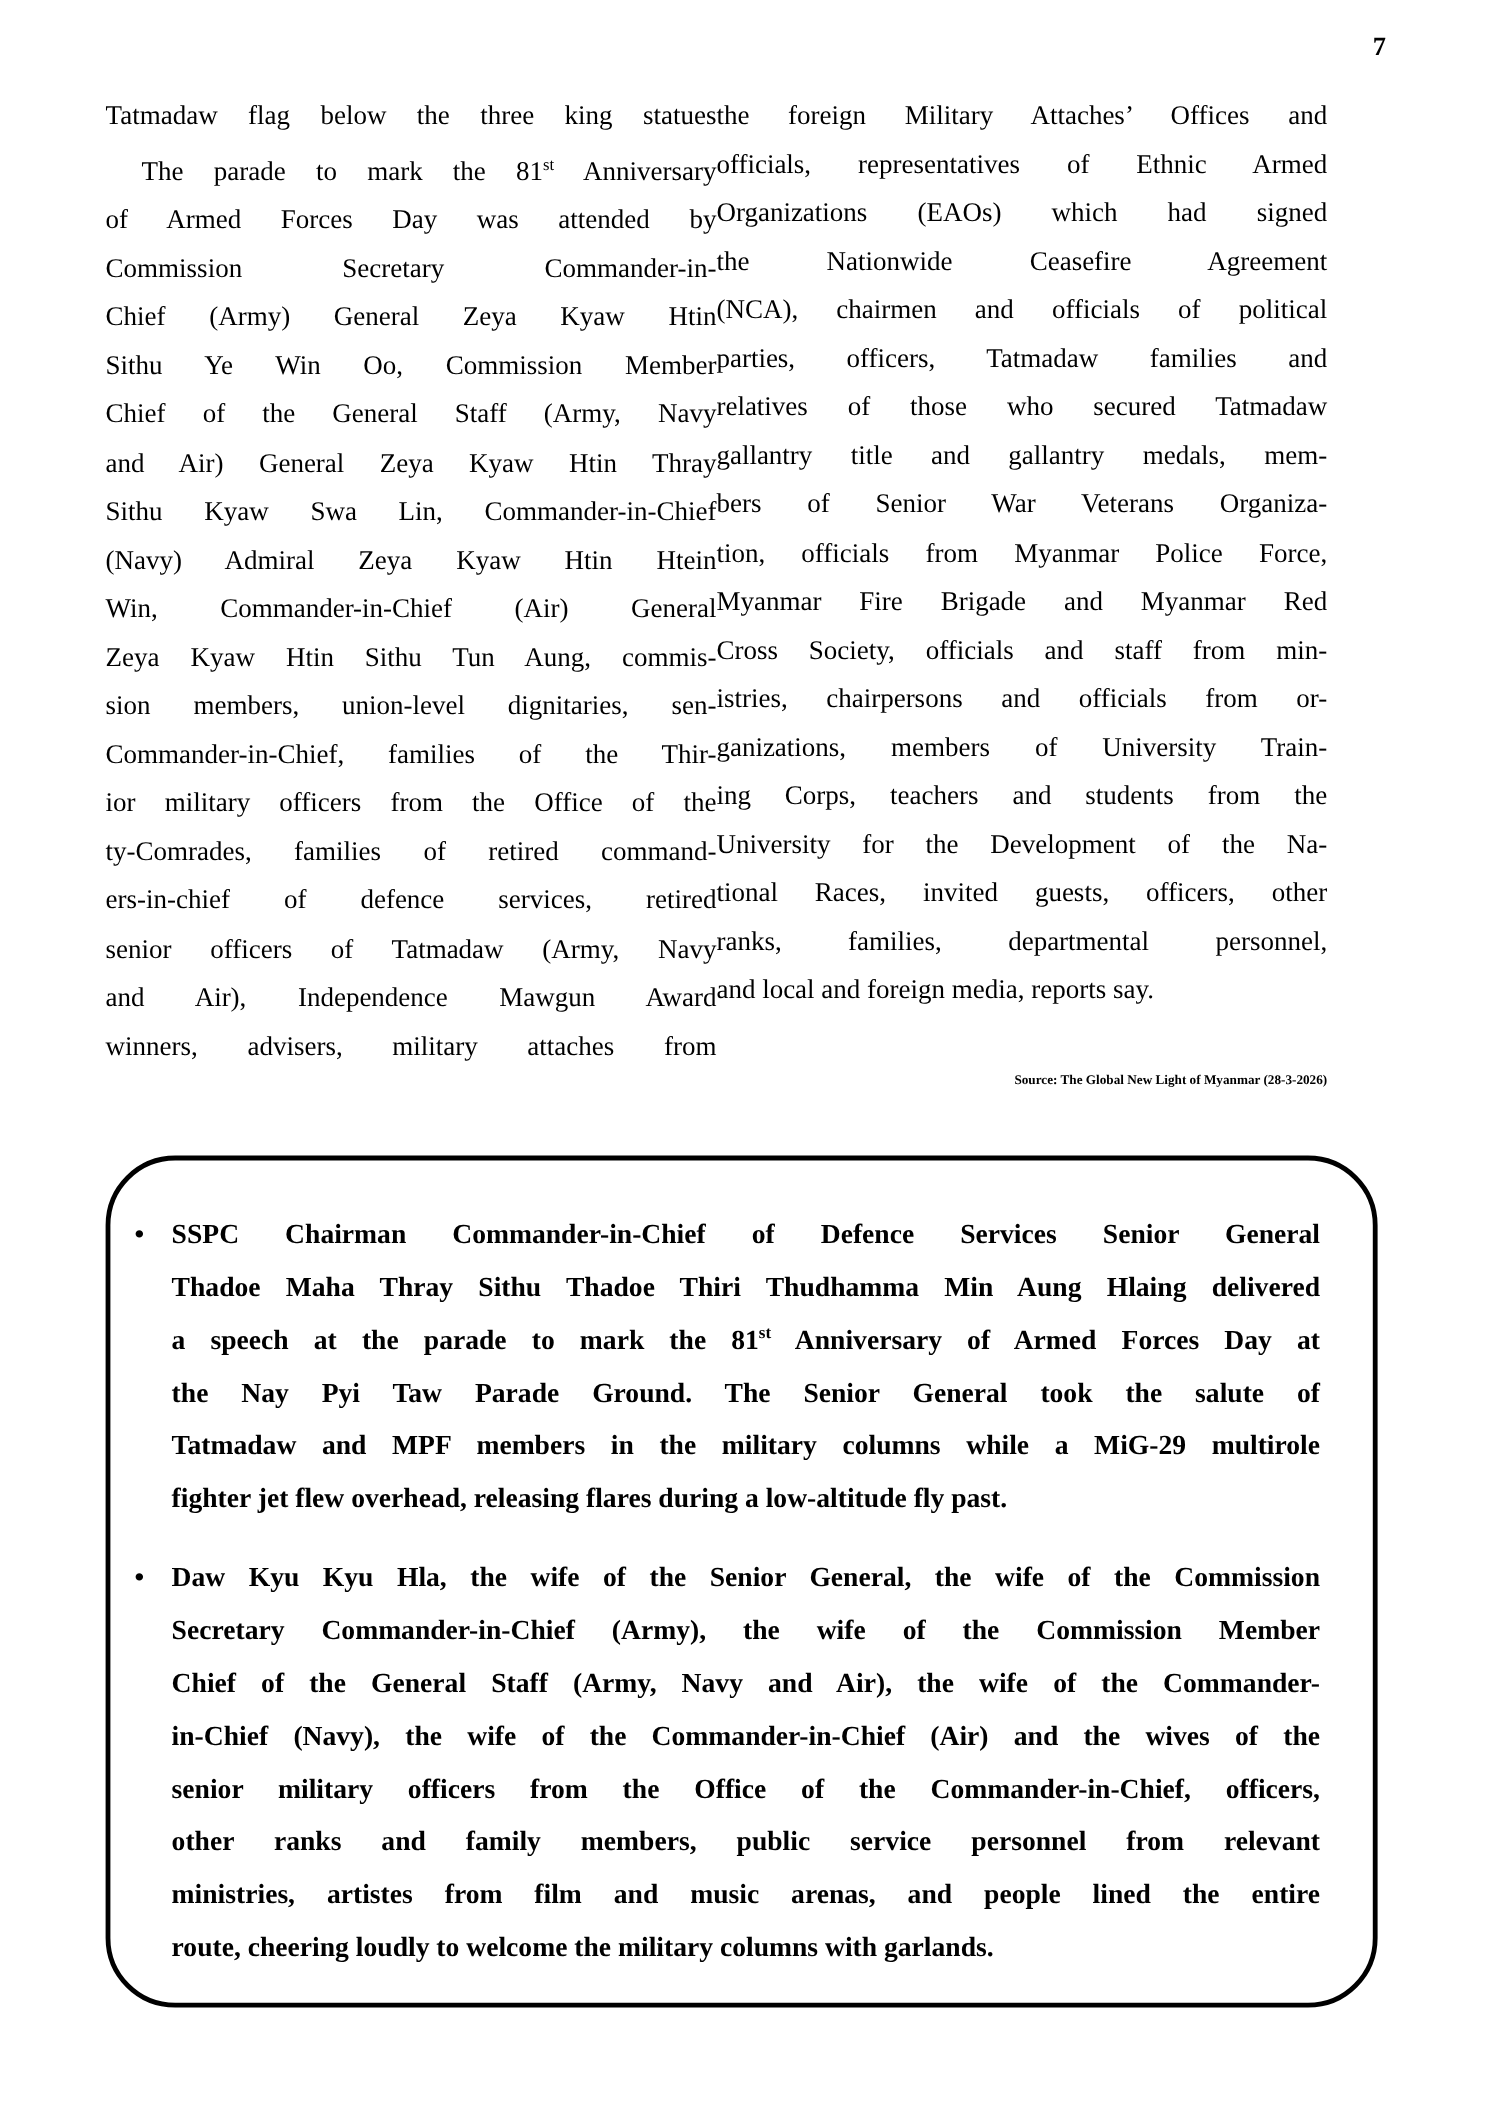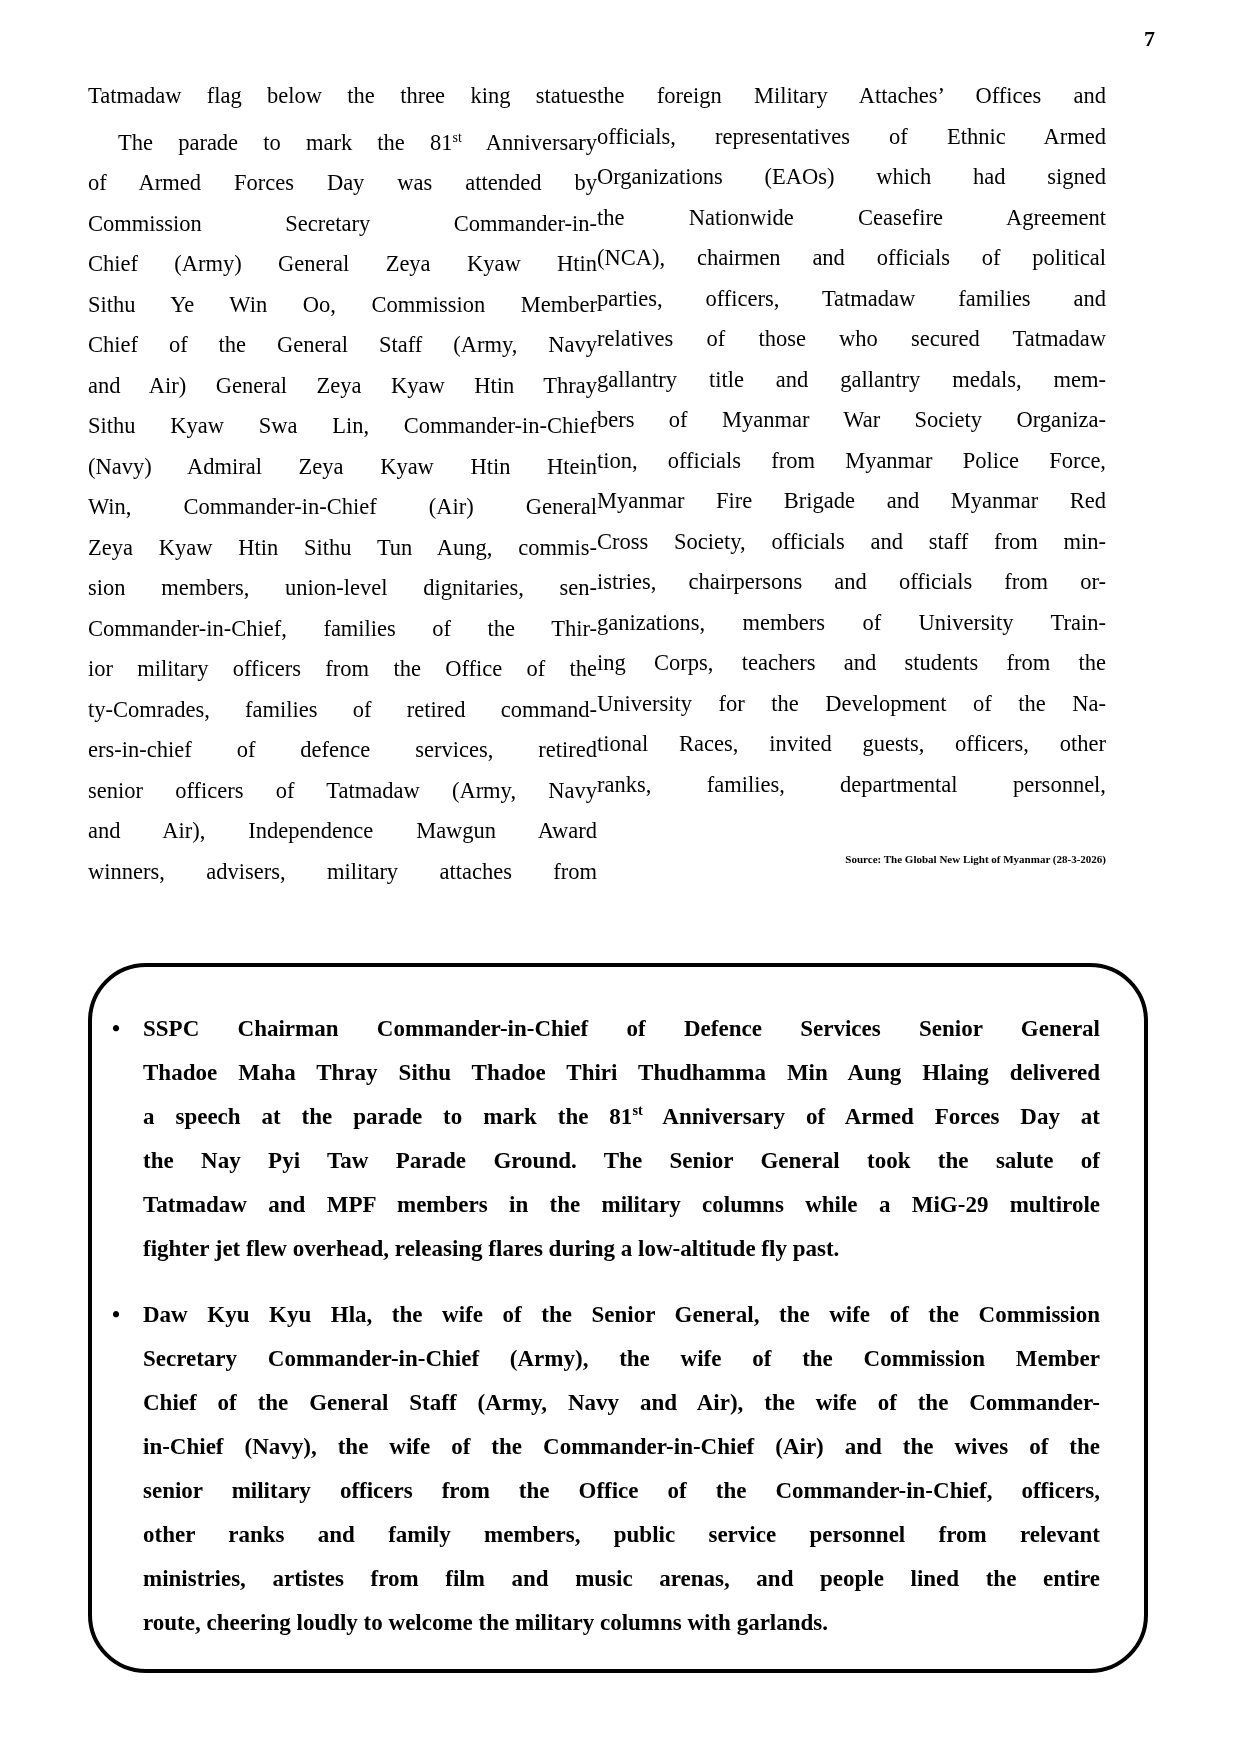--- a/index.html
+++ b/index.html
@@ -115,30 +115,31 @@
   <div class="col">
     <div>
         <div class="line">the foreign Military Attaches’ Offices and</div>
         <div class="line">officials, representatives of Ethnic Armed</div>
         <div class="line">Organizations (EAOs) which had signed</div>
         <div class="line">the Nationwide Ceasefire Agreement</div>
         <div class="line">(NCA), chairmen and officials of political</div>
         <div class="line">parties, officers, Tatmadaw families and</div>
         <div class="line">relatives of those who secured Tatmadaw</div>
         <div class="line">gallantry title and gallantry medals, mem-</div>
-        <div class="line">bers of Myanmar War Society Organiza-</div>
+        <div class="line">bers of Senior War Veterans Organiza-</div>
         <div class="line">tion, officials from Myanmar Police Force,</div>
         <div class="line">Myanmar Fire Brigade and Myanmar Red</div>
         <div class="line">Cross Society, officials and staff from min-</div>
         <div class="line">istries, chairpersons and officials from or-</div>
         <div class="line">ganizations, members of University Train-</div>
         <div class="line">ing Corps, teachers and students from the</div>
         <div class="line">University for the Development of the Na-</div>
         <div class="line">tional Races, invited guests, officers, other</div>
         <div class="line">ranks, families, departmental personnel,</div>
+        <div class="line line-end">and local and foreign media, reports say.</div>
       </div>
     <div class="source">Source: The Global New Light of Myanmar (28-3-2026)</div>
   </div>
 </div>
 
 <div class="highlight-box">
   <div class="bullet">
     <div class="bullet-marker">•</div>
     <div class="bullet-lines">
         <div class="line">SSPC Chairman Commander-in-Chief of Defence Services Senior General</div>

